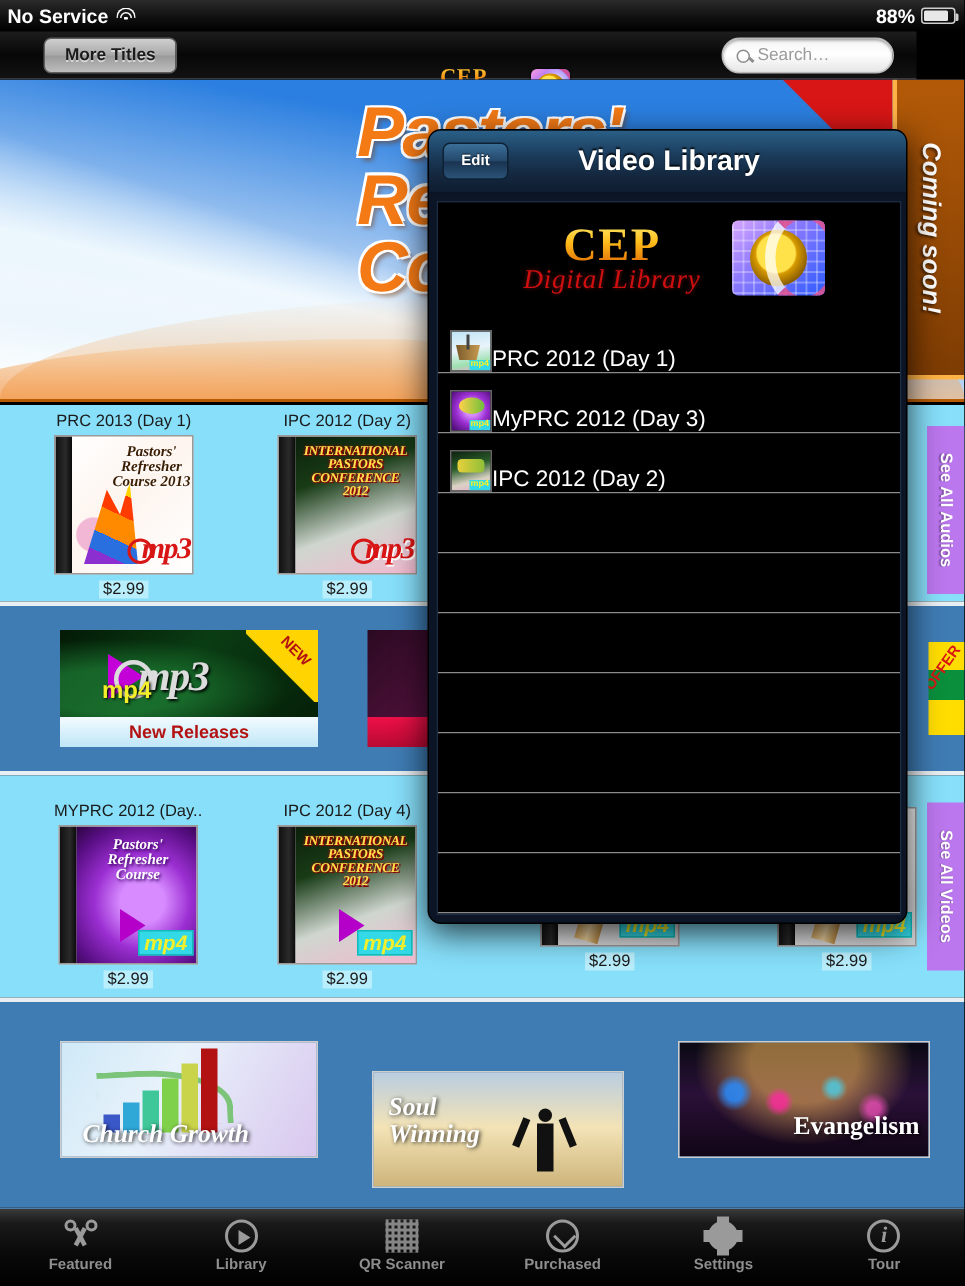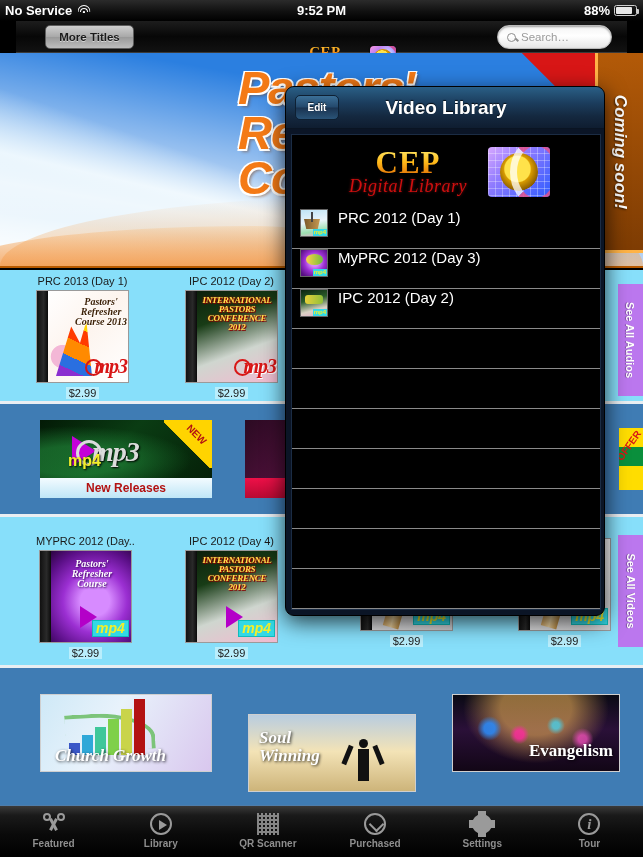--- a/index.html
+++ b/index.html
@@ -29,21 +29,21 @@
   .wifi i:nth-child(1){ width:13px; height:6.5px; top:0;}
   .wifi i:nth-child(2){ width:8px; height:4px; top:3px;}
   .wifi i:nth-child(3){ width:3.2px;height:2px; top:6px; background:#fff;}
   .batt{ width:23px; height:11px; border:1.4px solid #cfcfcf; border-radius:2.5px; position:relative; padding:1.4px;}
   .batt::after{ content:""; position:absolute; right:-3.4px; top:3px; width:2px; height:5px;
     background:#cfcfcf; border-radius:0 1px 1px 0;}
   .batt b{ display:block; height:100%; width:88%; background:#e8e8e8; border-radius:1px;}
 
   
   .navbar{
-    position:absolute; left:16px; top:21px; width:611px; height:32px;
+    position:absolute; left:0; top:21px; width:611px; height:32px;
     background:linear-gradient(180deg,#1d1d1d 0%,#070707 50%,#121212 100%);
     border-bottom:1px solid #3a3a3a;
   }
   .more-titles{
     position:absolute; left:29px; top:4px; width:89px; height:24px;
     border-radius:5px; border:1px solid #5d5d5d;
     background:linear-gradient(180deg,#cfcfcf 0%,#a9a9a9 48%,#9a9a9a 52%,#bdbdbd 100%);
     color:#1b1b1b; font-size:11.5px; font-weight:bold; text-align:center; line-height:22px;
     text-shadow:0 1px 0 rgba(255,255,255,.55);
   }
@@ -354,22 +354,22 @@
   .brand .globe2 .emb{
     position:absolute; left:12px; top:6px; width:38px; height:38px; border-radius:50%;
     background:radial-gradient(circle at 46% 42%, #ffe24a 0 42%, #d79a00 46%, #8a5d00 72%, transparent 74%);
   }
   .brand .globe2 .swoosh{
     position:absolute; right:-12px; top:-8px; width:52px; height:66px; border-radius:50%;
     border:7px solid rgba(226,82,140,.85); border-left-color:rgba(255,255,255,.75);
   }
   .vlist{ position:relative;}
   .vrow{
-    height:40px; border-bottom:1px solid #8a8a8a; display:flex; align-items:flex-start;
-    padding-left:8px; gap:10px; background:#000;
+    height:40px; border-bottom:1px solid #8a8a8a; display:flex; align-items:flex-end;
+    padding-left:8px; background:#000;
   }
   .vthumb{ width:28px; height:28px; border:1px solid #666; position:relative; overflow:hidden; flex:none;}
   .vthumb .m4{ position:absolute; right:0; bottom:0; background:#33d9e6; color:#f3ef2a;
     font-size:6px; font-weight:bold; line-height:7px; padding:0 1px;}
   .th-prc{ background:linear-gradient(170deg,#bfe4f5 0%,#e9f4fb 45%,#9de0b0 78%,#f2a7d3 100%);}
   .th-prc .boat{ position:absolute; left:3px; bottom:7px; width:16px;height:10px;
     background:linear-gradient(90deg,#7a5a2a,#c79a52); clip-path:polygon(0 0,100% 0,86% 100%,14% 100%);}
   .th-prc .mast{ position:absolute; left:10px; bottom:14px; width:2px; height:10px; background:#444;}
   .th-myprc{ background:radial-gradient(circle at 52% 46%, #d78bff 0 22%, #9b2fd2 52%, #55107f 88%);}
   .th-myprc .blob{ position:absolute; left:5px; top:4px; width:17px;height:11px;border-radius:50%;
@@ -387,21 +387,20 @@
 
   <div class="statusbar">
     <div class="sb-left">
       <span>No Service</span>
       <span class="wifi">
           <i></i>
           <i></i>
           <i></i>
         </span>
     </div>
-    <div class="sb-center">9:52 PM</div>
     <div class="sb-right">
       <span>88%</span>
       <span class="batt">
           <b></b>
         </span>
     </div>
   </div>
 
   <div class="navbar">
     <div class="more-titles">More Titles</div>

